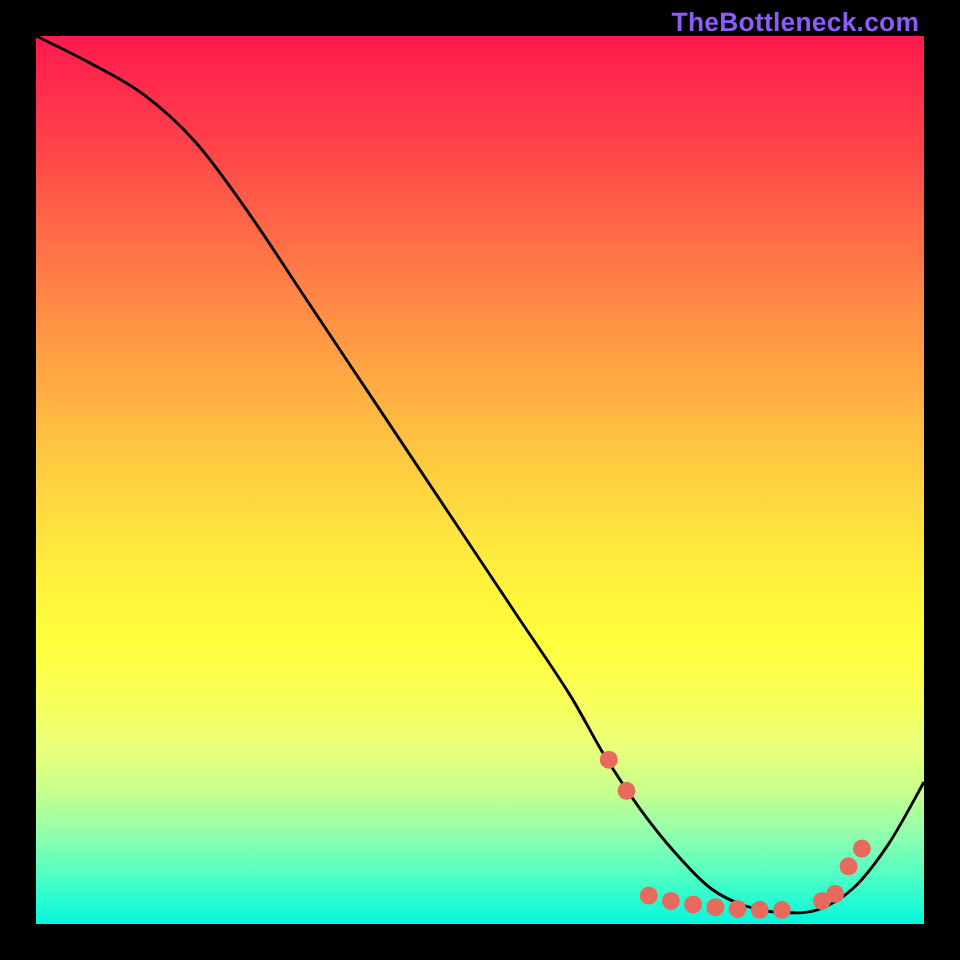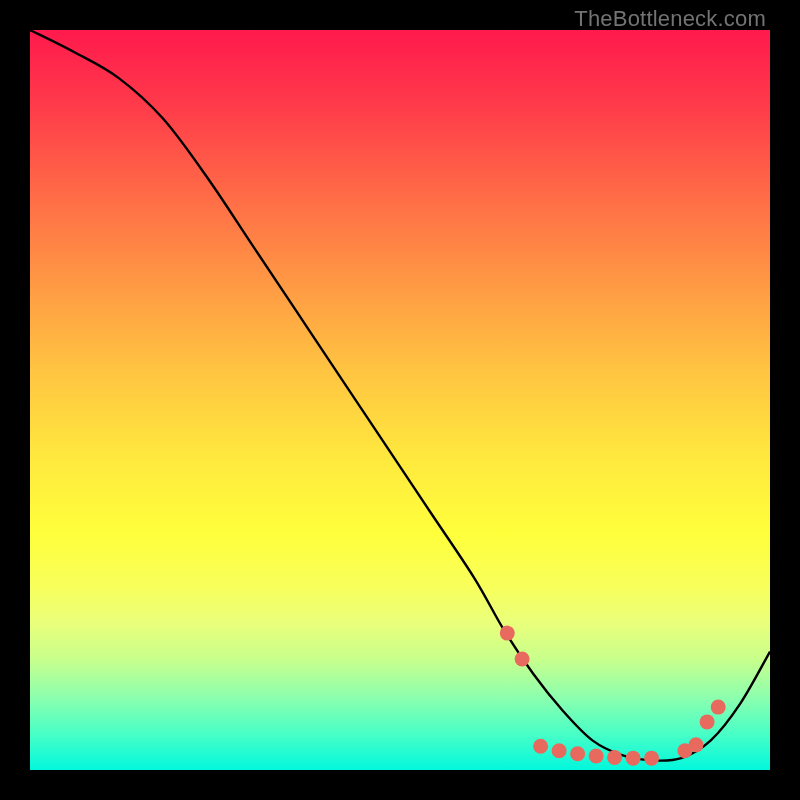--- a/index.html
+++ b/index.html
@@ -32,22 +32,22 @@
       #4affc6 95%,
       #02f7dd 100%
     );
   }
   .watermark {
     position: absolute;
     top: 6px;
     right: 34px;
     font-family: Arial, Helvetica, sans-serif;
     font-size: 22px;
-    color: #737373;
-    font-weight: 400;
+    color: #8b5cf6;
+    font-weight: 700;
     letter-spacing: 0.2px;
   }
   svg.curve {
     position: absolute;
     left: 0; top: 0;
     width: 740px;
     height: 740px;
     overflow: visible;
   }
   .dot {

